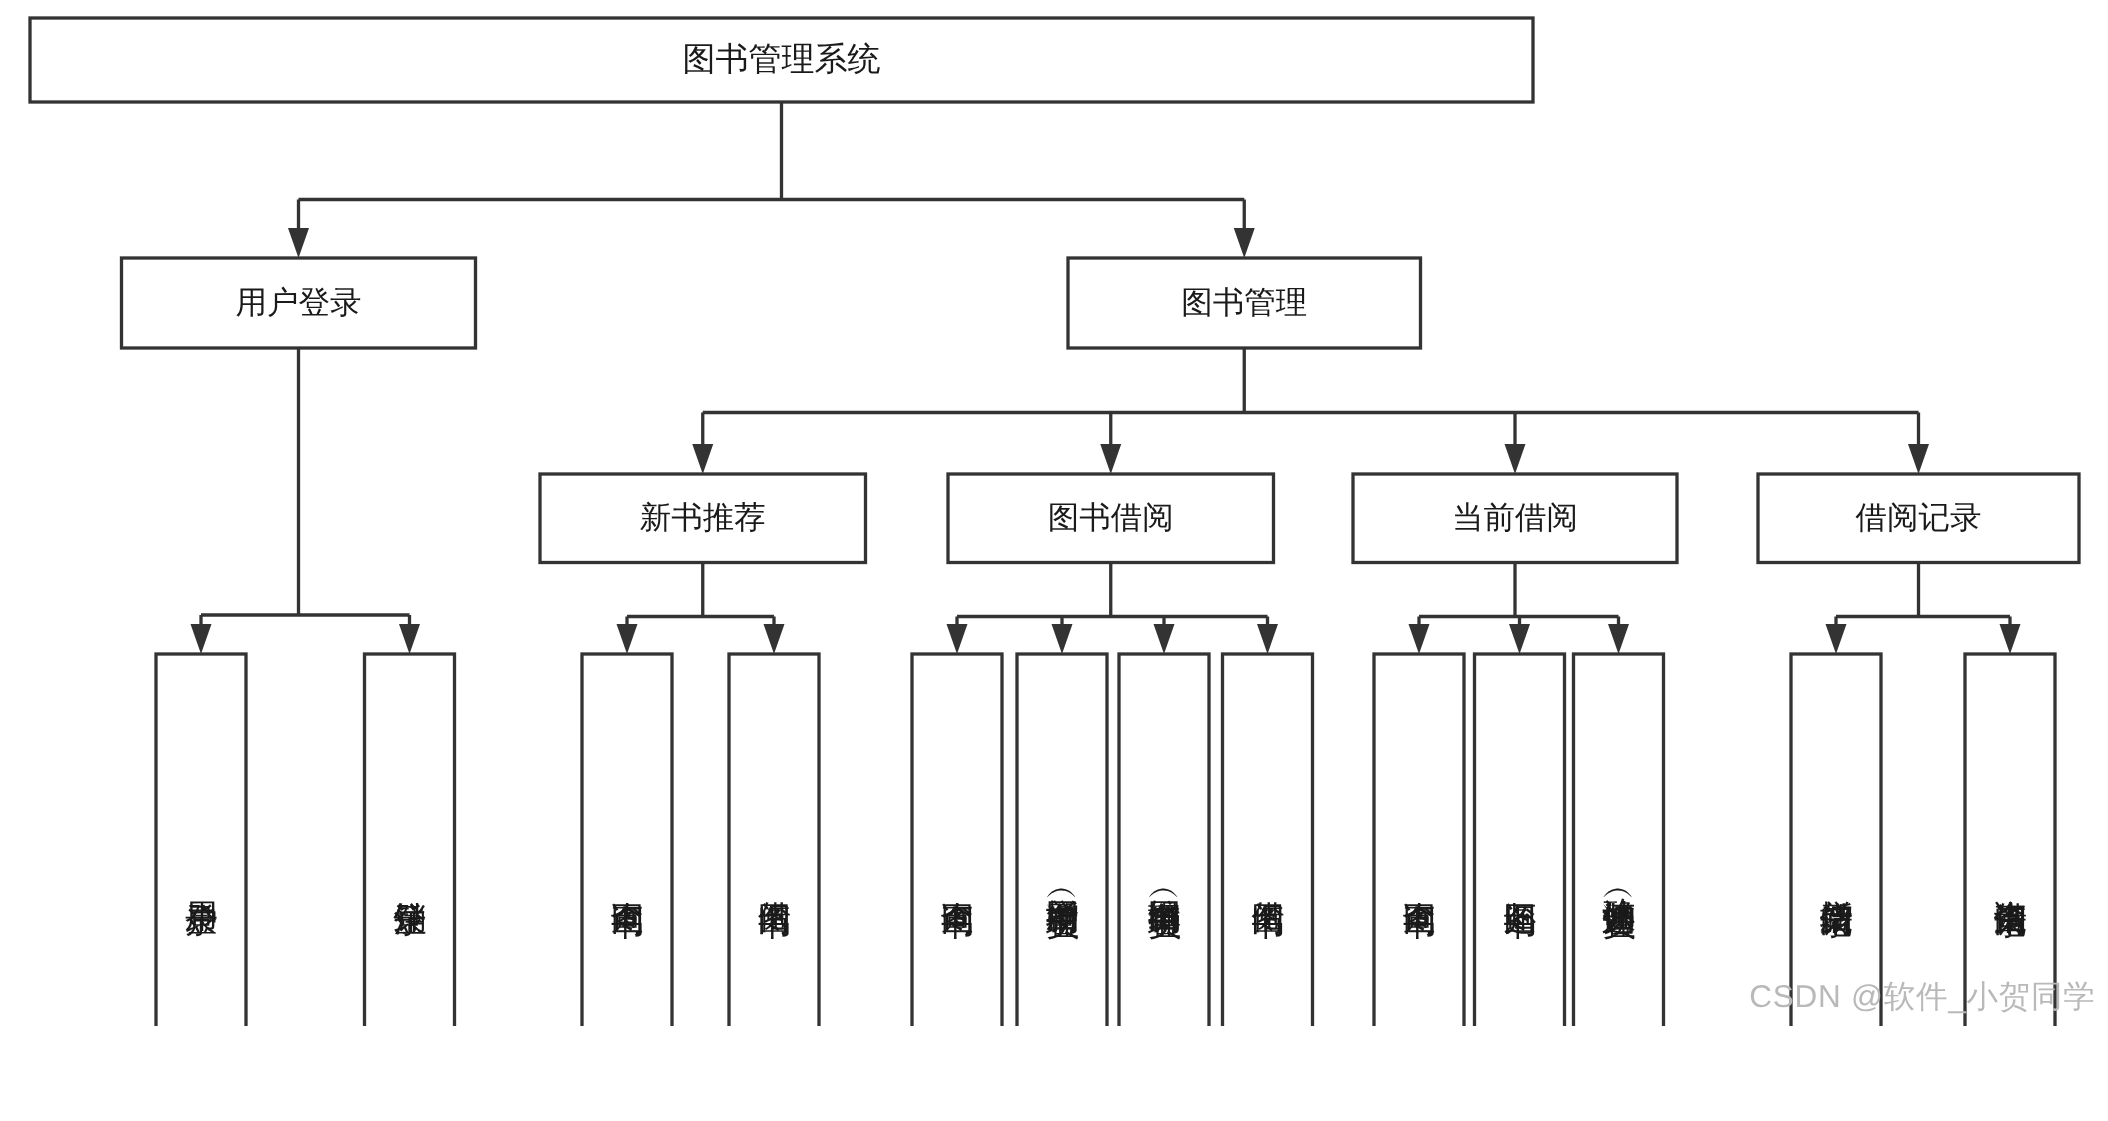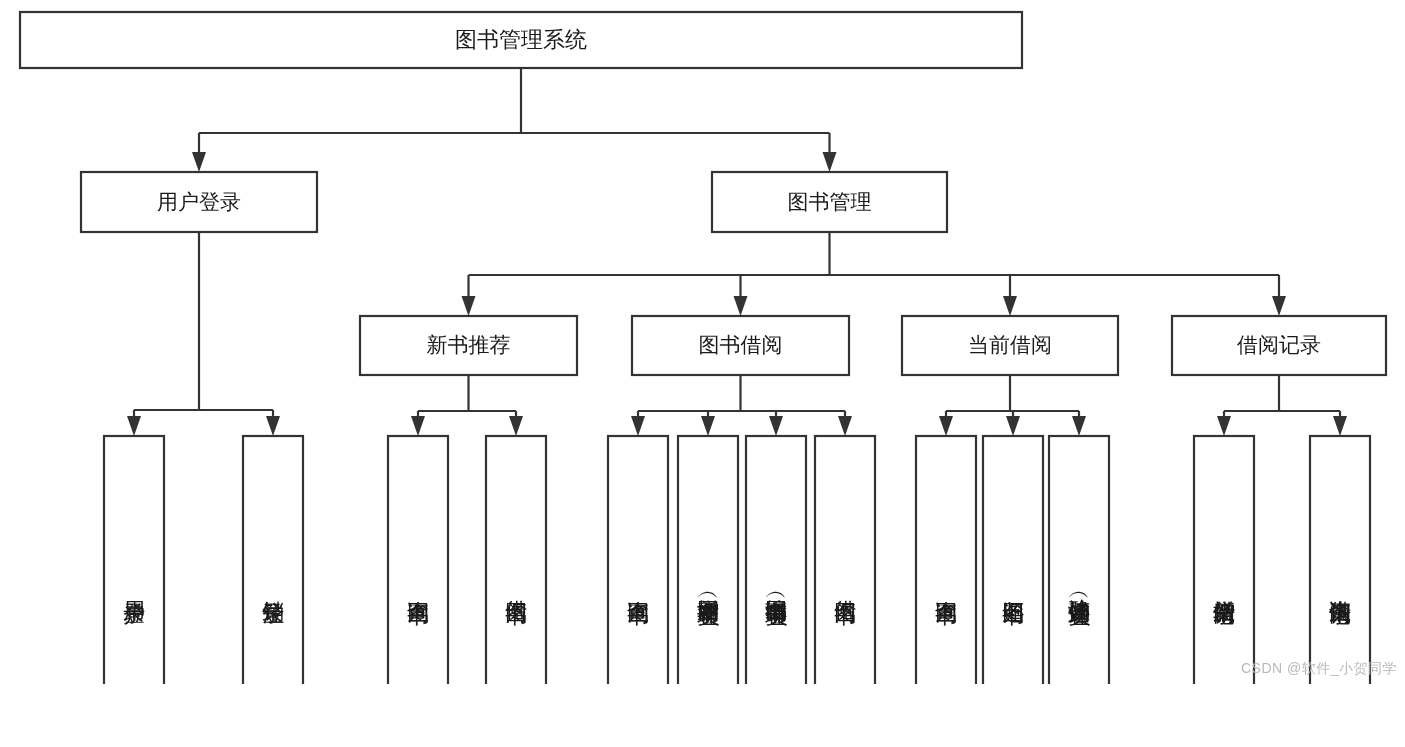--- a/index.html
+++ b/index.html
@@ -68,21 +68,21 @@
     line-height: 1.12;
     letter-spacing: 1px;
     color: #1a1a1a;
     white-space: nowrap;
   }
   .watermark {
     position: absolute;
     right: 8px;
     bottom: 6px;
     font-family: "Liberation Sans", "DejaVu Sans", sans-serif;
-    font-size: 14px;
+    font-size: 21px;
     color: #b9b9b9;
     letter-spacing: 0.5px;
     white-space: nowrap;
   }
 </style>
 </head>
 <body>
 
 <div id="diagram-root">
 

